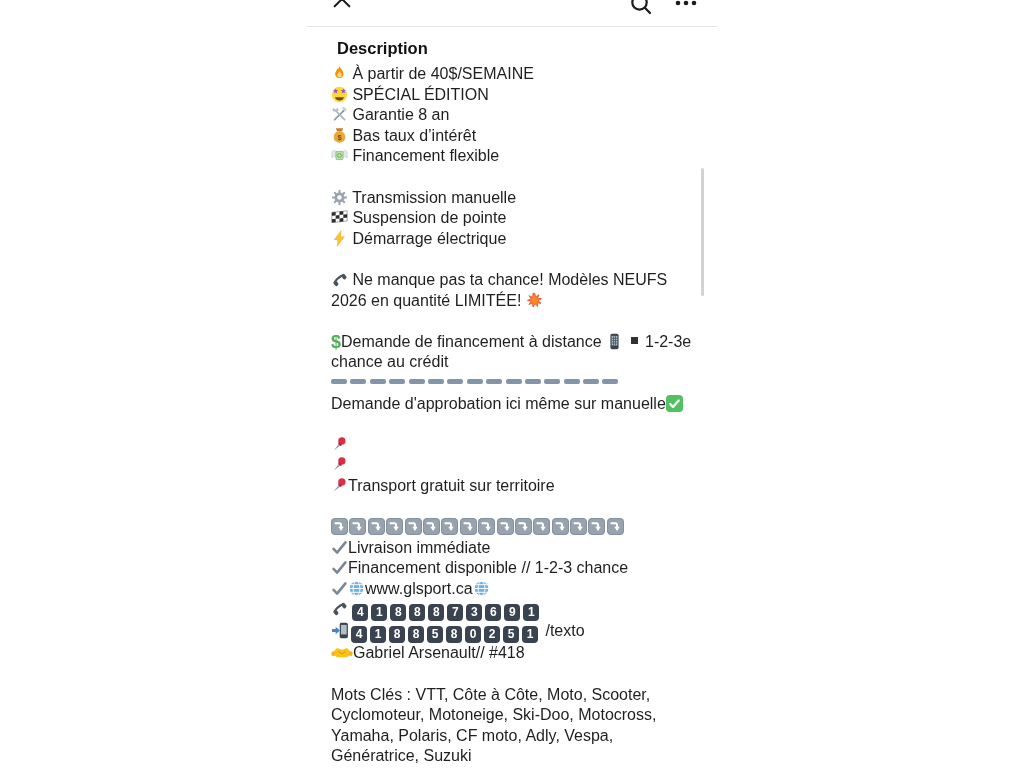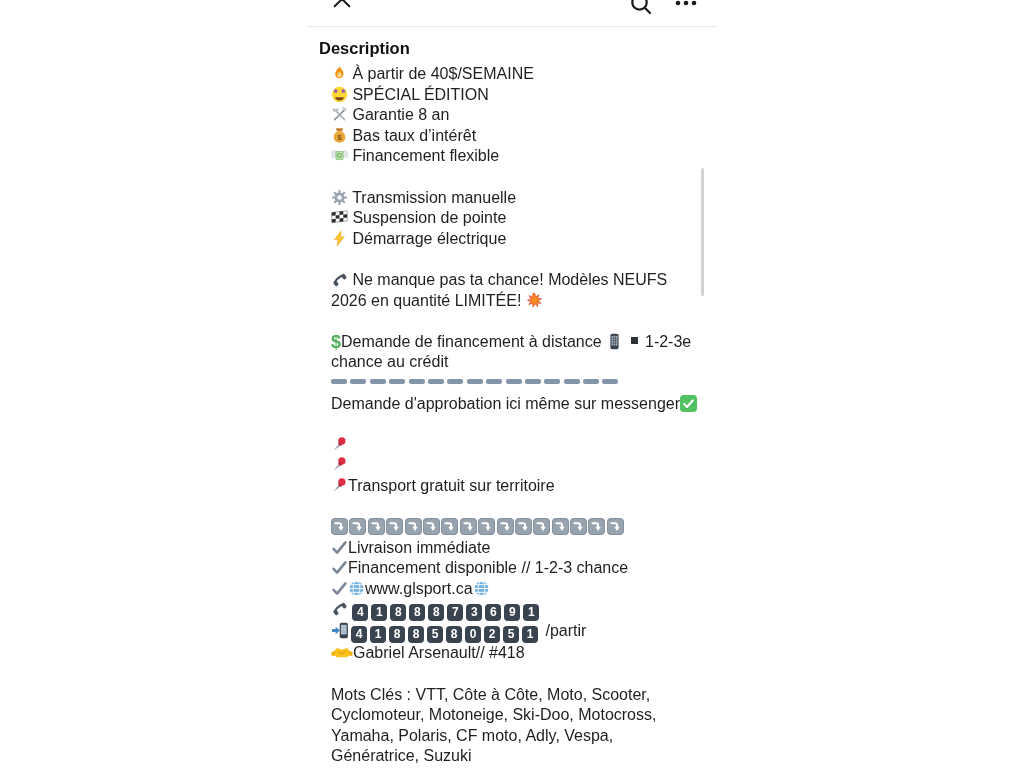--- a/index.html
+++ b/index.html
@@ -4,21 +4,21 @@
 <style>
   html,body{margin:0;padding:0;background:#ffffff;}
   body{width:1024px;height:768px;overflow:hidden;font-family:"Liberation Sans","DejaVu Sans",sans-serif;}
   .screen{position:relative;width:410px;height:768px;margin:0 auto;background:#fff;overflow:hidden;}
   .topbar{position:relative;height:26px;border-bottom:1px solid #e6e6e6;}
   .icon-btn{position:absolute;display:block;}
   .icon-btn svg{display:block;}
   #close-btn{left:24px;top:-12px;width:22px;height:22px;}
   #search-btn{right:64px;top:-8px;width:24px;height:24px;}
   #more-btn{right:19px;top:-1px;width:24px;height:8px;}
-  .heading{margin:12px 0 6px 12px;font-size:16.5px;font-weight:bold;color:#111;}
+  .heading{margin:12px 0 6px 30px;font-size:16.5px;font-weight:bold;color:#111;}
   .desc-body{position:relative;padding:0 18px 0 24px;}
   .line{font-size:16px;line-height:20.6px;color:#1f1f1f;white-space:pre-wrap;}
   .line.blank{height:20.6px;}
   
   .e{display:inline-block;width:17px;height:17px;vertical-align:-3px;}
   .e svg{width:100%;height:100%;display:block;}
   .e-dollar{width:auto;height:auto;color:#4fae57;font-weight:bold;font-size:18px;vertical-align:-1px;}
   .e-small-square{width:7px;height:7px;background:#2e3338;vertical-align:3px;margin:0 3px;}
   .e-dash{width:16px;height:5px;background:#8295a9;border-radius:2px;margin-right:3.4px;vertical-align:4px;}
   .e-arrow-down-square{width:17px;height:17px;margin-right:1.4px;}
@@ -127,21 +127,21 @@
             </svg></span></div>
         <div class="line blank"></div>
         <div class="line"><span class="e e-dollar">$</span><span>Demande de financement à distance </span><span class="e e-mobile-phone"><svg viewBox="0 0 20 20">
               <rect x="5.2" y="1" width="9.6" height="18" rx="2" fill="#3a424d"></rect>
               <rect x="6.6" y="3.4" width="6.8" height="11.2" fill="#adbfcc"></rect>
               <g stroke="#3a424d" stroke-width=".8" fill="none">
                 <path d="M6.6 6.2h6.8M6.6 9h6.8M6.6 11.8h6.8M8.9 3.4v11.2M11.2 3.4v11.2"></path>
               </g>
             </svg></span><span> </span><span class="e e-small-square"></span><span> 1-2-3e chance au crédit</span></div>
         <div class="line"><span class="e e-dash"></span><span class="e e-dash"></span><span class="e e-dash"></span><span class="e e-dash"></span><span class="e e-dash"></span><span class="e e-dash"></span><span class="e e-dash"></span><span class="e e-dash"></span><span class="e e-dash"></span><span class="e e-dash"></span><span class="e e-dash"></span><span class="e e-dash"></span><span class="e e-dash"></span><span class="e e-dash"></span><span class="e e-dash"></span></div>
-        <div class="line"><span>Demande d'approbation ici même sur messenger</span><span class="e e-check-green"><svg viewBox="0 0 20 20">
+        <div class="line"><span>Demande d'approbation ici même sur manuelle</span><span class="e e-check-green"><svg viewBox="0 0 20 20">
               <rect width="20" height="20" rx="4.5" fill="#52c162"></rect>
               <path d="M5 10.5l3.2 3.5L15 6.5" stroke="#fff" stroke-width="2.6" fill="none" stroke-linecap="round" stroke-linejoin="round"></path>
             </svg></span></div>
         <div class="line blank"></div>
         <div class="line"><span class="e e-pushpin"><svg viewBox="0 0 20 20">
               <path d="M3.2 17l5.6-7.4 1.9 1.9z" fill="#99a2ab"></path>
               <circle cx="12.8" cy="5.8" r="4.3" fill="#dd2e44"></circle>
               <path d="M8.3 9.3l2.6 2.6 2.4-1.4-3.6-3.6z" fill="#b3273a"></path>
             </svg></span></div>
         <div class="line"><span class="e e-pushpin"><svg viewBox="0 0 20 20">
@@ -263,21 +263,21 @@
               <g transform="rotate(-40 10 10)" fill="#4a545e">
                 <rect x="1.5" y="7.5" width="4.6" height="6.5" rx="2"></rect>
                 <rect x="13.9" y="7.5" width="4.6" height="6.5" rx="2"></rect>
                 <path d="M2.5 9.5C2.5 5.6 17.5 5.6 17.5 9.5L17.5 11.2C17.5 8.4 2.5 8.4 2.5 11.2Z"></path>
               </g>
             </svg></span><span> </span><span class="keycap">4</span><span class="keycap">1</span><span class="keycap">8</span><span class="keycap">8</span><span class="keycap">8</span><span class="keycap">7</span><span class="keycap">3</span><span class="keycap">6</span><span class="keycap">9</span><span class="keycap">1</span></div>
         <div class="line"><span class="e e-mobile-arrow"><svg viewBox="0 0 22 20">
               <rect x="9.5" y="1" width="9.6" height="18" rx="2" fill="#3a424d"></rect>
               <rect x="10.9" y="3.4" width="6.8" height="11.2" fill="#adbfcc"></rect>
               <path d="M.5 8.2h4.2V5.6L9.7 10l-5 4.4v-2.6H.5z" fill="#4184c7"></path>
-            </svg></span><span class="keycap">4</span><span class="keycap">1</span><span class="keycap">8</span><span class="keycap">8</span><span class="keycap">5</span><span class="keycap">8</span><span class="keycap">0</span><span class="keycap">2</span><span class="keycap">5</span><span class="keycap">1</span><span> /partir</span></div>
+            </svg></span><span class="keycap">4</span><span class="keycap">1</span><span class="keycap">8</span><span class="keycap">8</span><span class="keycap">5</span><span class="keycap">8</span><span class="keycap">0</span><span class="keycap">2</span><span class="keycap">5</span><span class="keycap">1</span><span> /texto</span></div>
         <div class="line"><span class="e e-handshake"><svg viewBox="0 0 24 16">
               <path d="M1.5 8.5L6.5 3l5.5 2 5.5-2 5 5.5-5 4.7h-11z" fill="#fcc21b"></path>
               <path d="M8 6.5l4 3.2 4-3.2" fill="none" stroke="#e09b12" stroke-width="1.2"></path>
               <rect x=".5" y="6.8" width="4" height="5" rx="1.5" fill="#f7b217"></rect>
               <rect x="19.5" y="6.8" width="4" height="5" rx="1.5" fill="#f7b217"></rect>
             </svg></span><span>Gabriel Arsenault// #418</span></div>
         <div class="line blank"></div>
         <div class="line"><span>Mots Clés : VTT, Côte à Côte, Moto, Scooter, Cyclomoteur, Motoneige, Ski-Doo, Motocross, Yamaha, Polaris, CF moto, Adly, Vespa, Génératrice, Suzuki</span></div>
       </div>
   </div>

